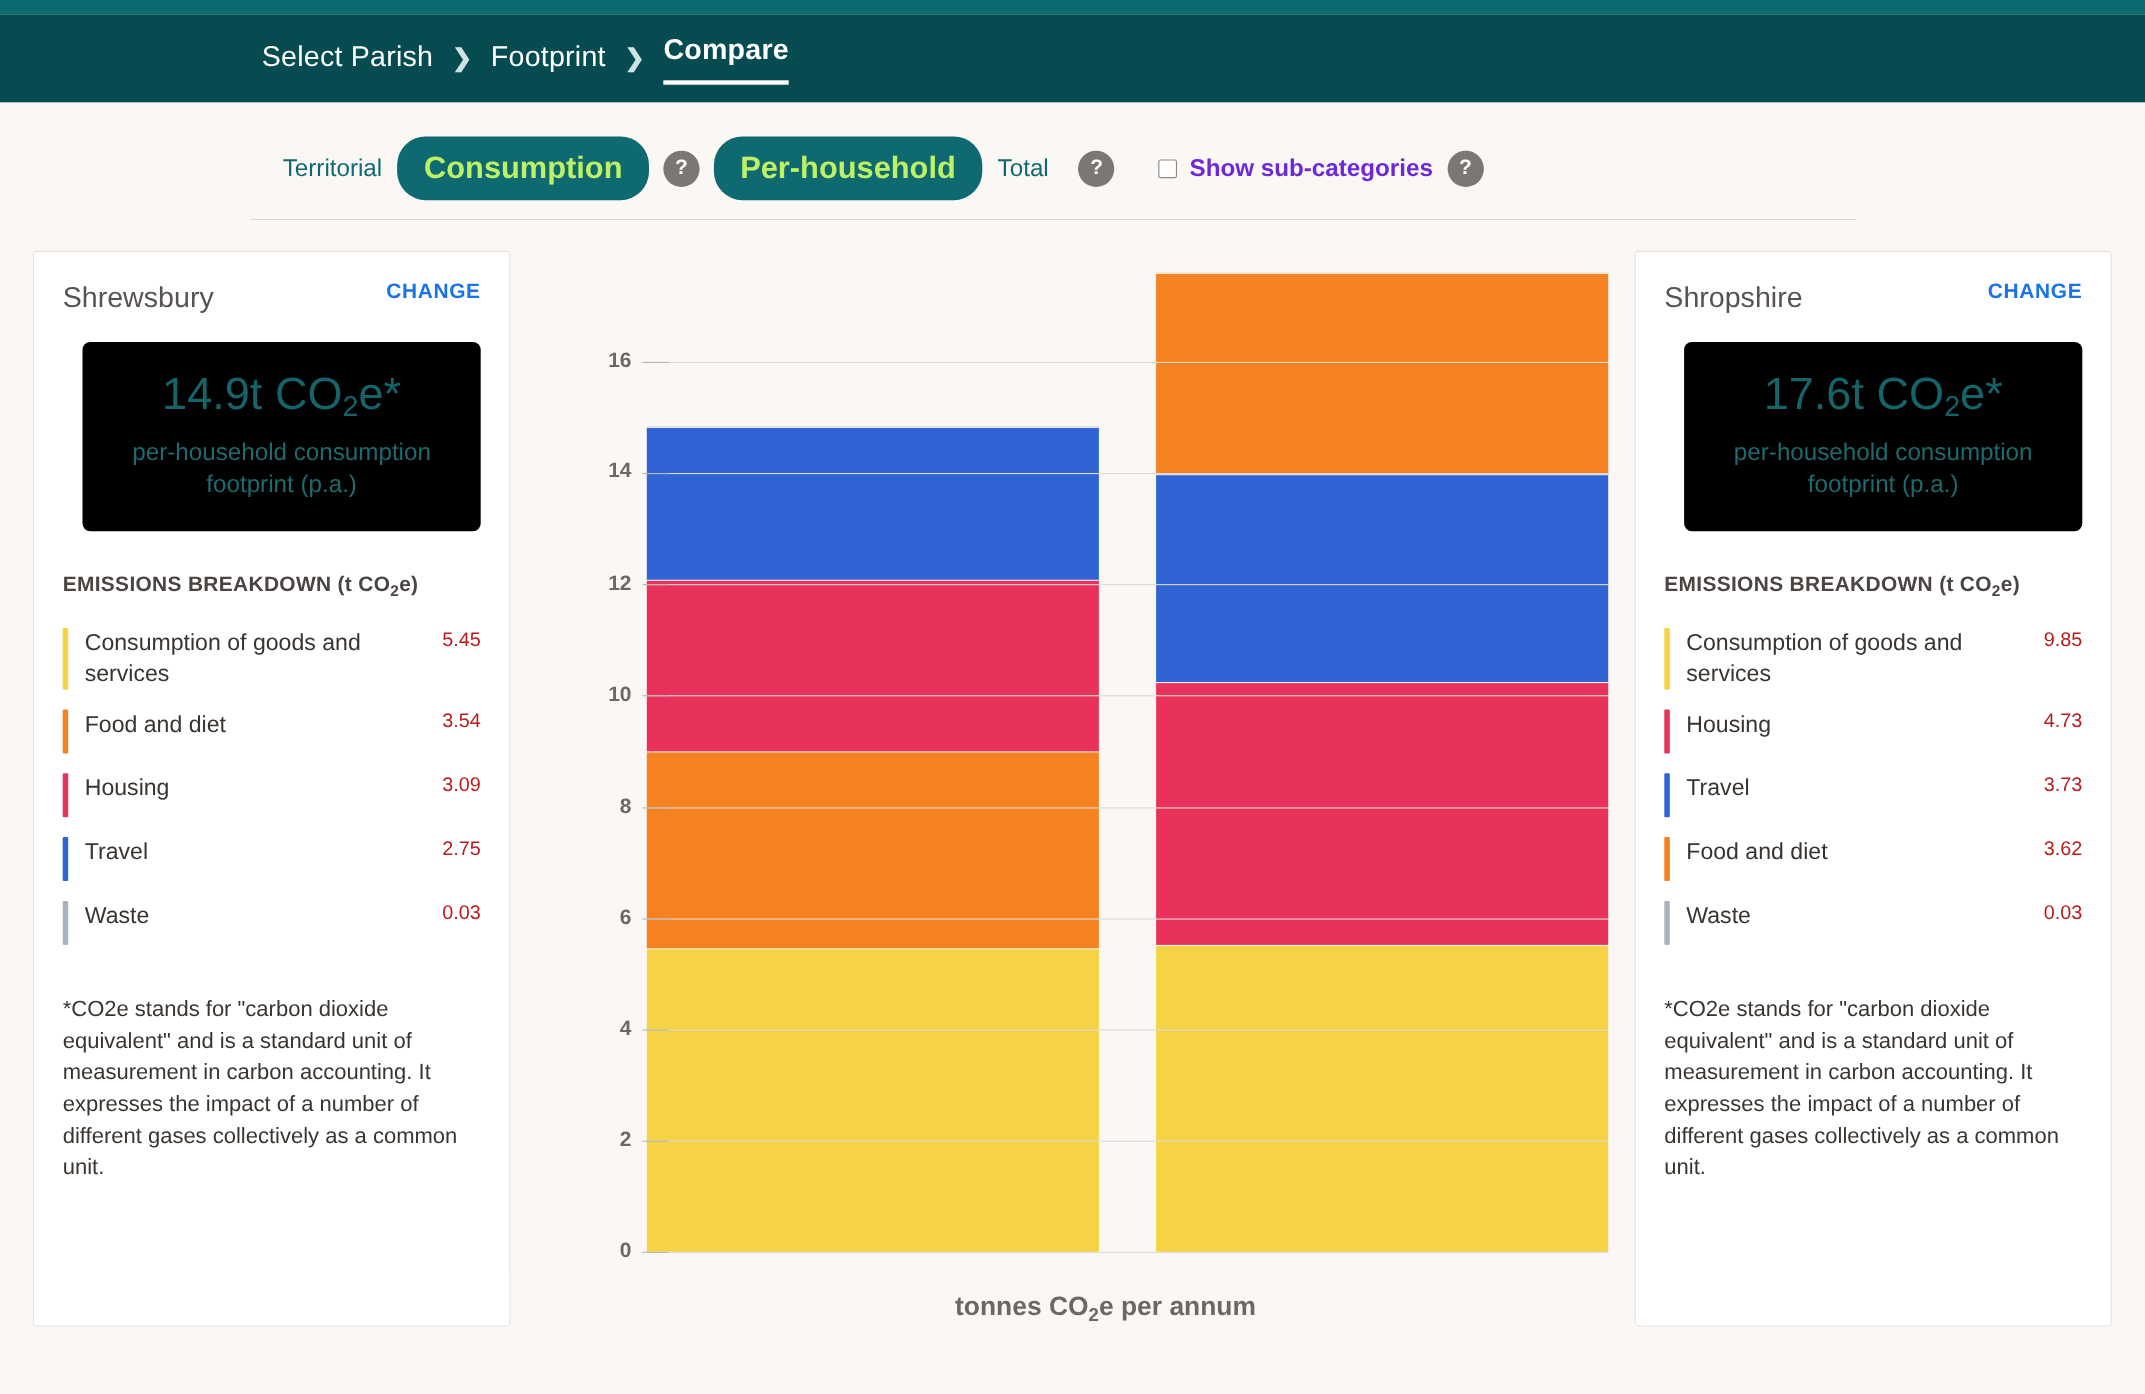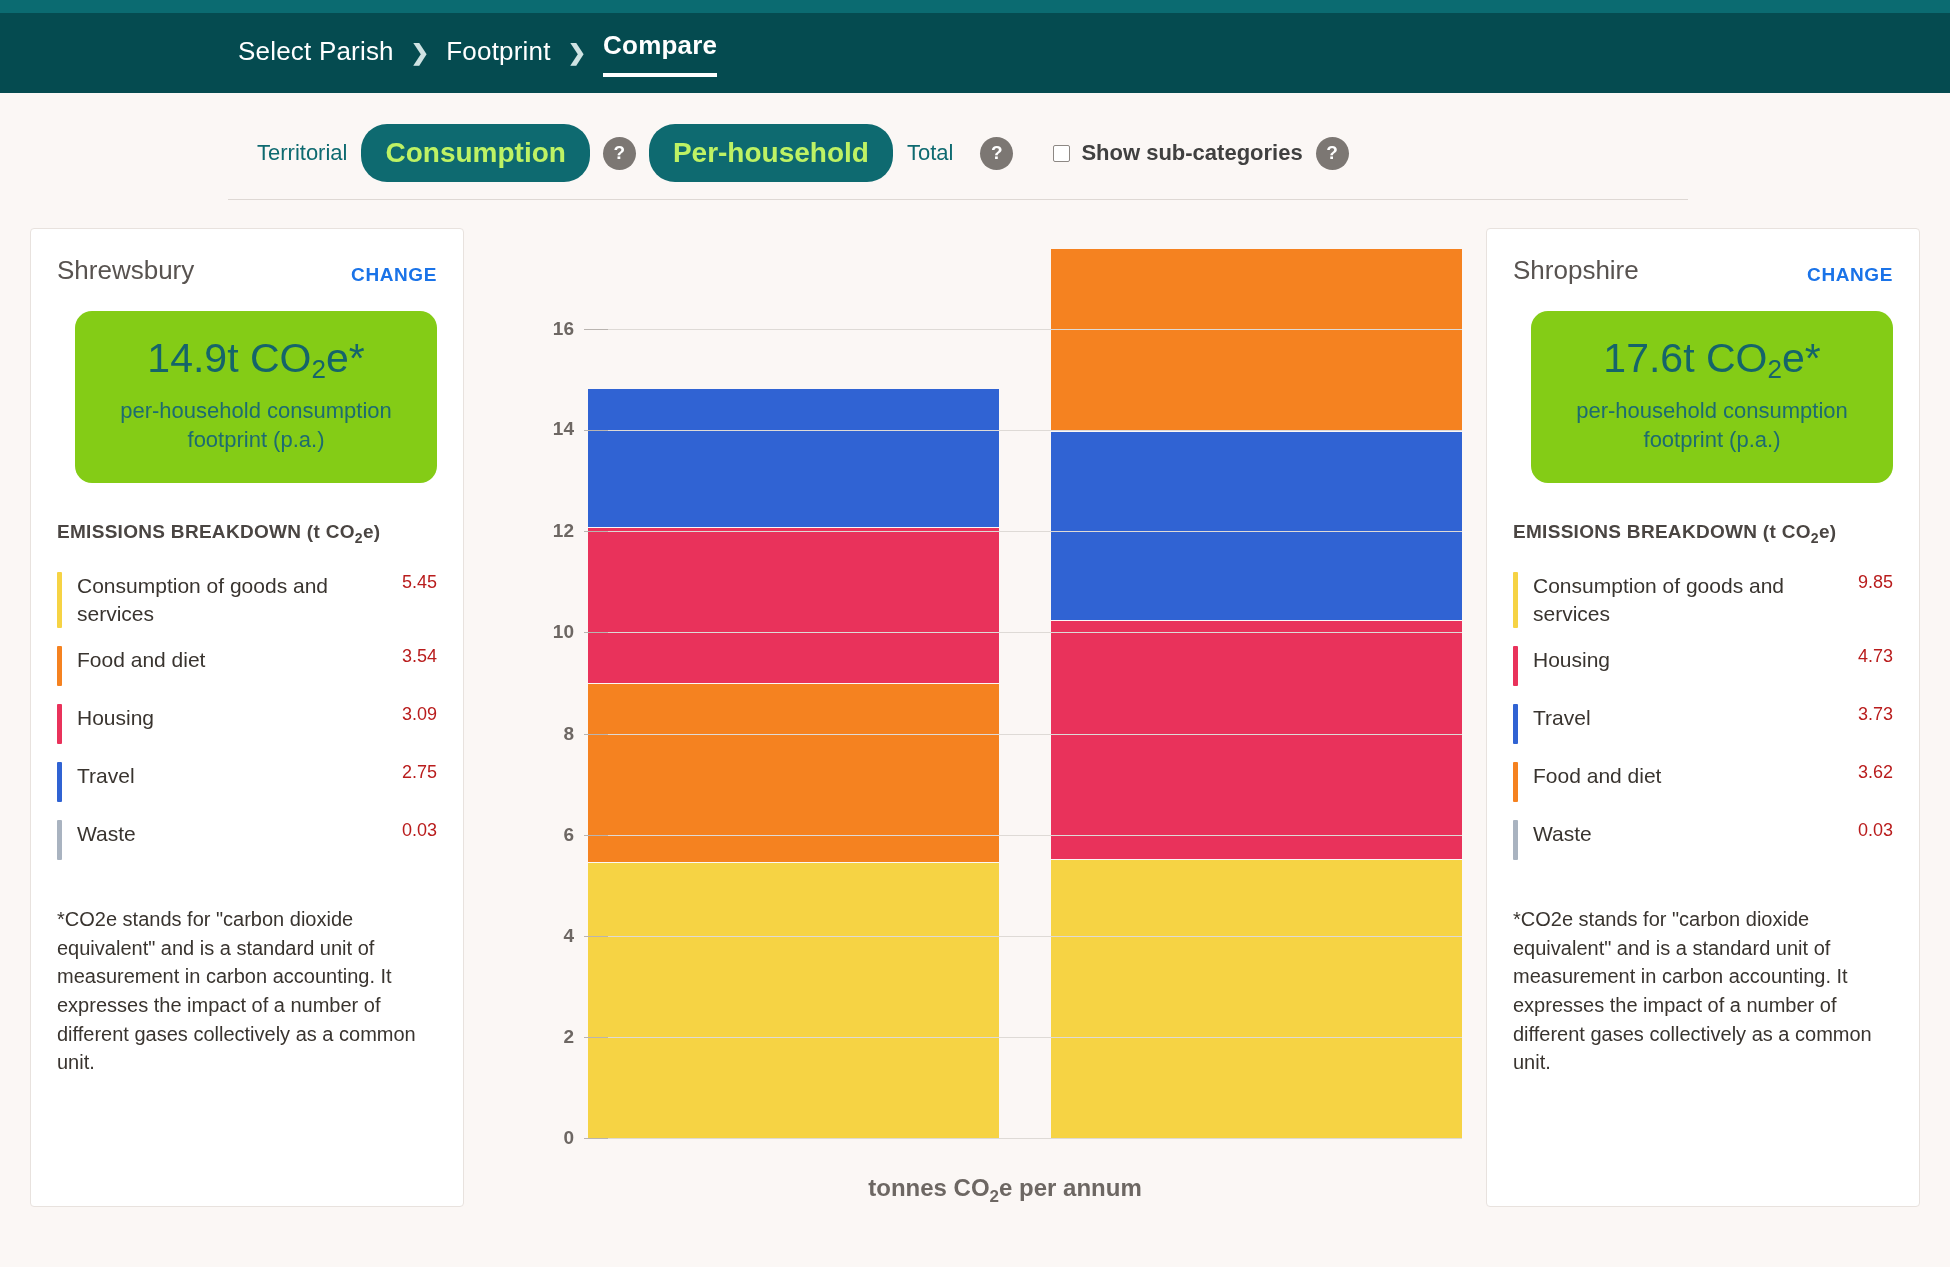--- a/index.html
+++ b/index.html
@@ -50,44 +50,44 @@
     background: #7c7773; color: #fff;
     font-size: 19px; font-weight: bold;
     display: inline-flex; align-items: center; justify-content: center;
     margin: 0 13px; cursor: pointer; flex: none;
   }
   .chk-wrap { display: flex; align-items: center; margin-left: 27px; gap: 11px; }
   .chk {
     width: 17px; height: 17px; border: 1.6px solid #8d8884;
     background: #fff; border-radius: 2px; cursor: pointer; flex: none;
   }
-  .chk-label { color: #404040; font-size: 22px; font-weight: bold; white-space: nowrap; }
+  .chk-label { color: #6d28d9; font-size: 22px; font-weight: bold; white-space: nowrap; }
 
   .divider {
     margin: 14px 0 0 228px; width: 1460px; height: 1px; background: #ded8d4;
   }
 
   
   .stage { display: flex; padding: 28px 30px 0 30px; gap: 0; }
 
   
   .card {
     width: 434px; background: #fff;
     border: 1px solid #e8e2de; border-radius: 4px;
     padding: 26px 26px 30px 26px;
     flex: none;
   }
-  .card-head { display: flex; justify-content: space-between; align-items: flex-end; }
+  .card-head { display: flex; justify-content: space-between; align-items: flex-start; }
   .place-name { font-size: 26px; color: #585350; }
   .change-link {
     font-size: 19px; font-weight: bold; color: #1a73e8;
     letter-spacing: .6px; text-decoration: none; cursor: pointer;
   }
   .hero {
-    margin-top: 25px; background: #84cc16; border-radius: 17px;
+    margin-top: 25px; background: #000000; border-radius: 7px;
     padding: 24px 16px 28px 16px; text-align: center; margin-left: 18px;
   }
   .hero-value { font-size: 41px; color: #15646a; font-weight: normal; }
   .hero-value sub { font-size: 26px; vertical-align: -6px; }
   .hero-sub { margin-top: 11px; font-size: 22px; color: #1d6b70; line-height: 1.33; }
   .bd-title {
     margin-top: 38px; font-size: 19px; font-weight: bold;
     color: #4a4542; letter-spacing: .3px;
   }
   .bd-title sub { font-size: 14px; }

